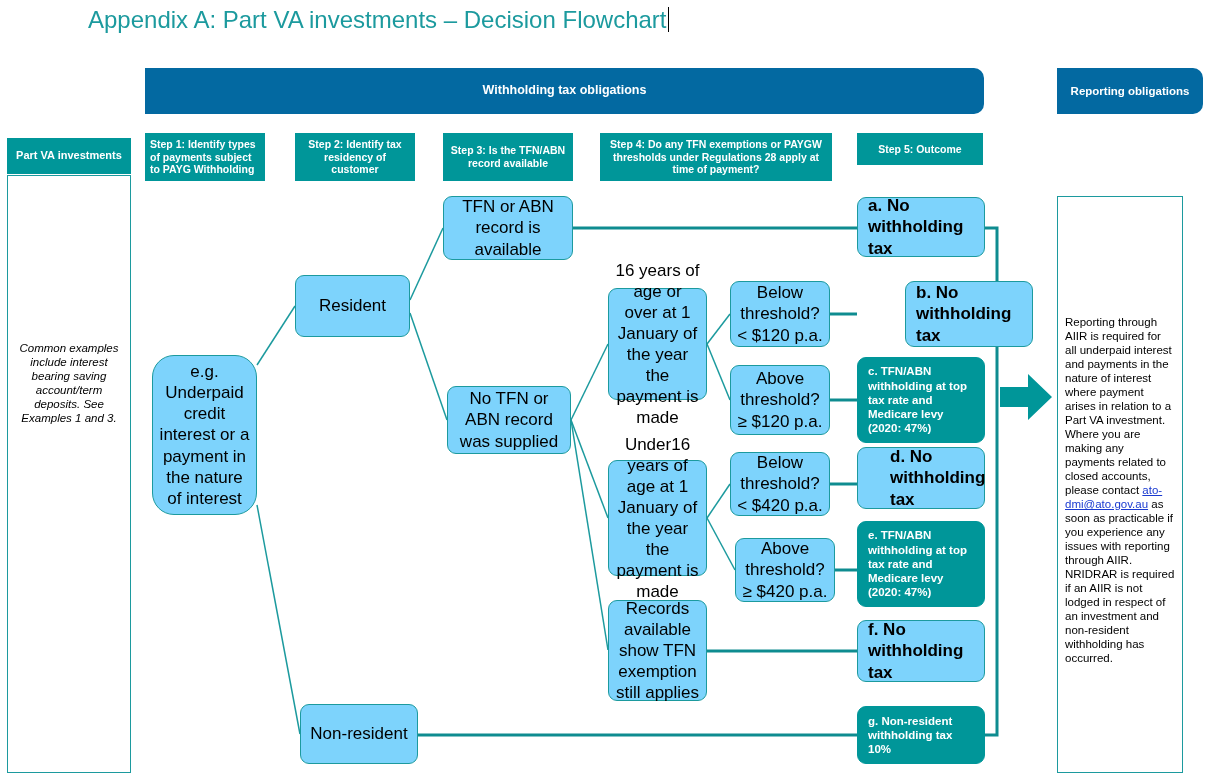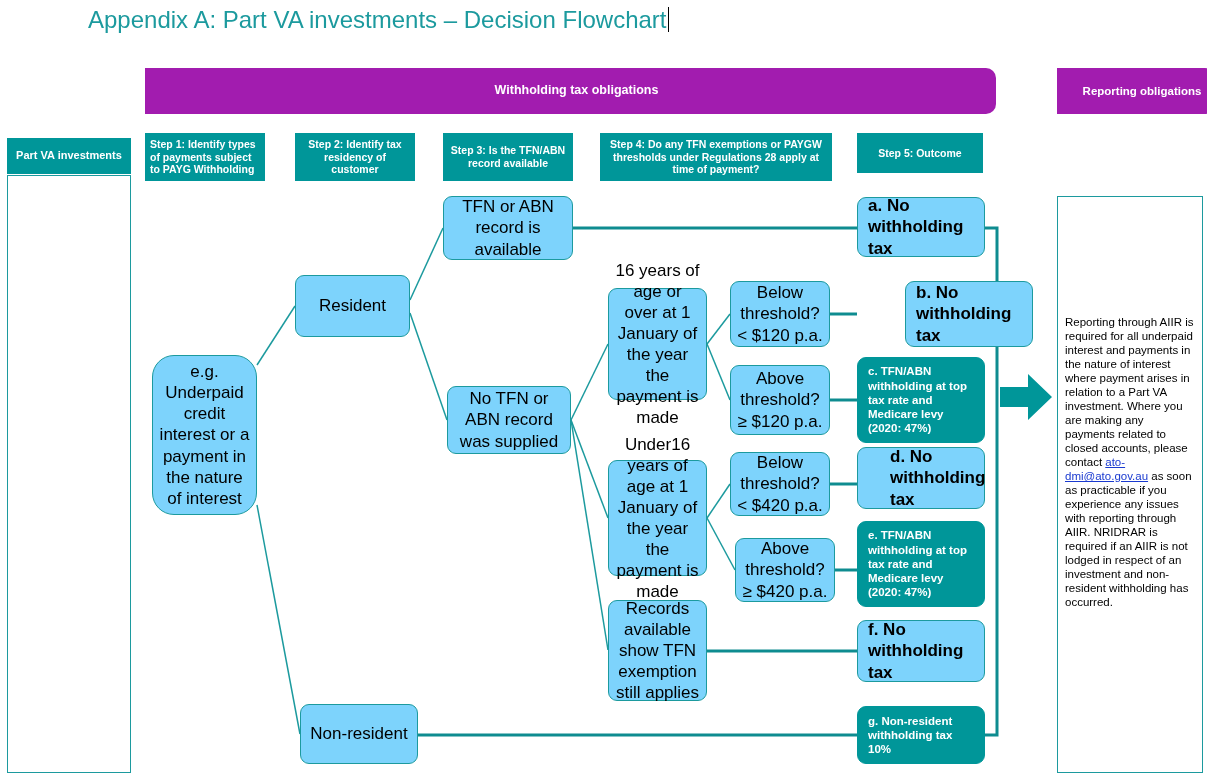--- a/index.html
+++ b/index.html
@@ -11,23 +11,23 @@
     position:absolute; left:88px; top:6px;
     font-size:24px; color:#1C9A9E; letter-spacing:0px; white-space:nowrap;
   }
   #title-caret{
     display:inline-block; width:1px; height:25px; background:#000;
     vertical-align:-4px; margin-left:1px;
   }
 
   
   .banner{
-    position:absolute; background:#a21caf; color:#fff;
+    position:absolute; background:#0369a1; color:#fff;
     font-weight:bold; font-size:12.5px; text-align:center;
-    display:flex; align-items:center; justify-content:center; line-height:1.25;padding-left:12px;
+    display:flex; align-items:center; justify-content:center; line-height:1.25;
   }
   #banner-withholding{
     left:145px; top:68px; width:839px; height:46px;
     border-radius:0 10px 10px 0;
   }
   #banner-reporting{
     left:1057px; top:68px; width:146px; height:46px;
     border-radius:0 10px 10px 0; font-size:11.5px;
   }
 
@@ -36,33 +36,33 @@
     position:absolute; background:#009699; color:#fff;
     font-weight:bold; font-size:10.5px; text-align:center; line-height:1.22;
     display:flex; align-items:center; justify-content:center;
     padding:0 5px; box-sizing:border-box;
   }
   #head-col0{ left:7px;   top:138px; width:124px; height:36px; font-size:11px;}
   #head-step1{ left:145px; top:133px; width:120px; height:48px; text-align:left; justify-content:flex-start;}
   #head-step2{ left:295px; top:133px; width:120px; height:48px;}
   #head-step3{ left:443px; top:133px; width:130px; height:48px;}
   #head-step4{ left:600px; top:133px; width:232px; height:48px;}
-  #head-step5{ left:857px; top:133px; width:126px; height:40px;}
+  #head-step5{ left:857px; top:133px; width:126px; height:32px;}
 
   
   .side-col{
     position:absolute; border:1px solid #1C9A9E; background:#fff;
     box-sizing:border-box; font-size:11.5px; line-height:1.22;
   }
   #col-left{ left:7px; top:175px; width:124px; height:598px; }
   #col-left .body{ padding:0 5px; position:absolute; left:0; right:0; top:165px; text-align:center;}
   #col-left .p1{ margin:0 0 11px 0; }
   #col-left .p2{ margin:0; font-style:italic; }
 
-  #col-right{ left:1057px; top:196px; width:146px; height:577px; }
+  #col-right{ left:1057px; top:196px; width:126px; height:577px; }
   #col-right .body{ padding:0 7px; position:absolute; left:0; right:0; top:118px; text-align:left;}
   #col-right p{ margin:0; }
   #col-right a{ color:#1a3ad0; text-decoration:underline; }
 
   
   .node{
     position:absolute; box-sizing:border-box;
     border:1.4px solid #1C9A9E; border-radius:9px; background:#7dd3fc;
     display:flex; align-items:center; justify-content:center; text-align:center;
     font-size:17px; line-height:1.24; padding:2px 6px; color:#000;
@@ -115,20 +115,21 @@
 
 <div class="step-head" id="head-col0">Part VA investments</div>
 <div class="step-head" id="head-step1">Step 1: Identify types of payments subject to PAYG Withholding</div>
 <div class="step-head" id="head-step2">Step 2: Identify tax residency of customer</div>
 <div class="step-head" id="head-step3">Step 3: Is the TFN/ABN record available</div>
 <div class="step-head" id="head-step4">Step 4: Do any TFN exemptions or PAYGW thresholds under Regulations 28 apply at time of payment?</div>
 <div class="step-head" id="head-step5">Step 5: Outcome</div>
 
 <div class="side-col" id="col-left">
   <div class="body">
+    <p class="p2">Common examples include interest bearing saving account/term deposits. See Examples 1 and 3.</p>
   </div>
 </div>
 
 <div class="side-col" id="col-right">
   <div class="body">
     <p><span>Reporting through AIIR is required for all underpaid interest and payments in the nature of interest where payment arises in relation to a Part VA investment. Where you are making any payments related to closed accounts, please contact </span><a href="#">ato-dmi@ato.gov.au</a><span> as soon as practicable if you experience any issues with reporting through AIIR. NRIDRAR is required if an AIIR is not lodged in respect of an investment and non-resident withholding has occurred.</span></p>
   </div>
 </div>
 
 <svg id="wires" viewBox="0 0 1207 773" xmlns="http://www.w3.org/2000/svg">

